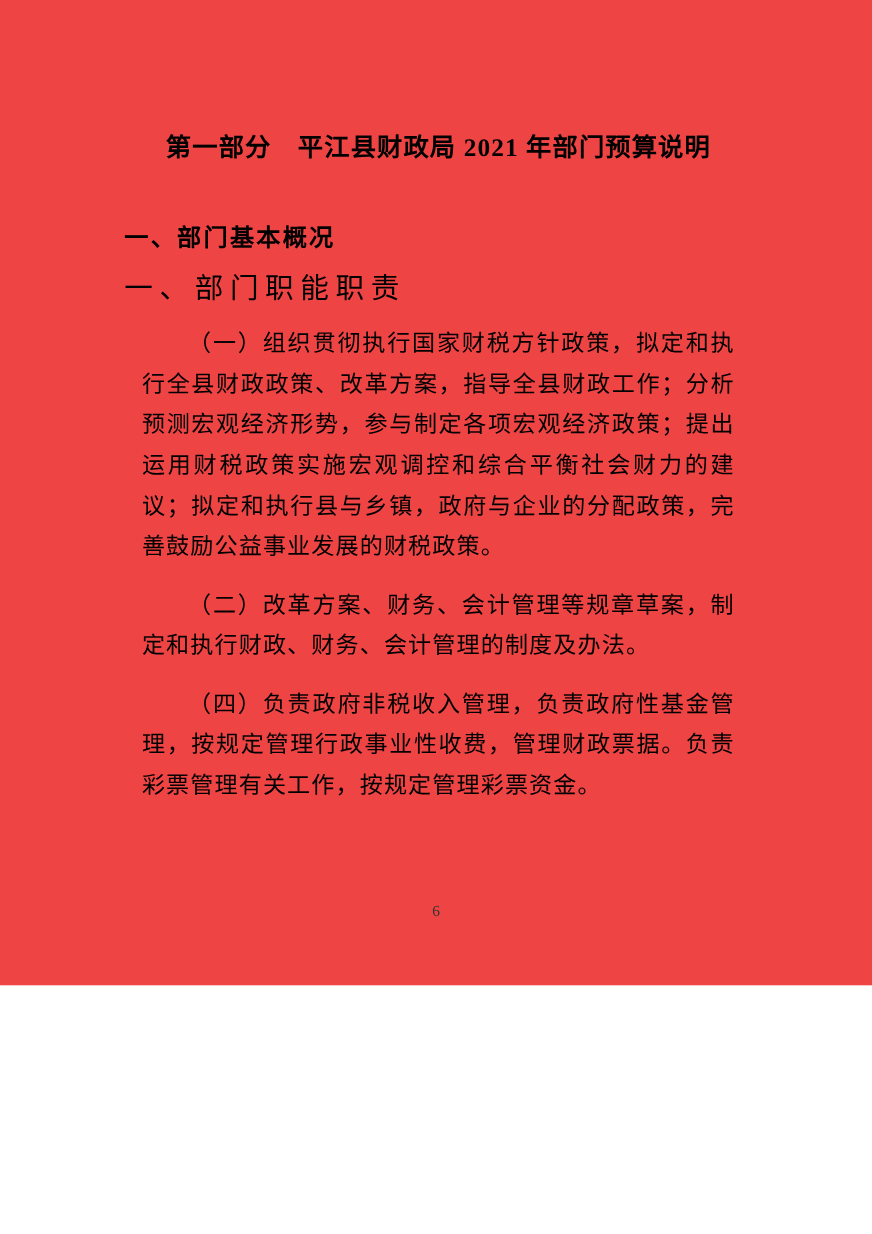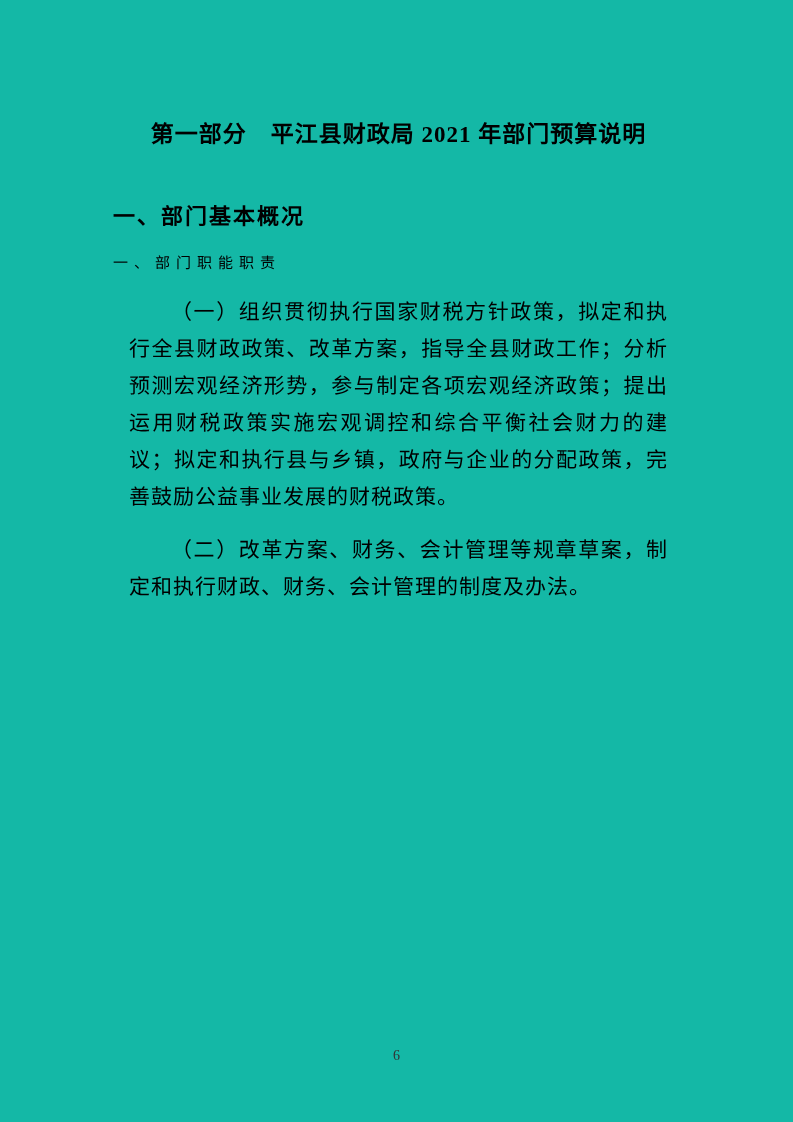--- a/index.html
+++ b/index.html
@@ -3,22 +3,22 @@
 <meta charset="utf-8">
 <style>
   html, body {
     margin: 0;
     padding: 0;
     background: #ffffff;
   }
   .page {
     position: relative;
     width: 793px;
-    height: 1122px;
-    background: #14b8a6;
+    height: 896px;
+    background: #ef4444;
     color: #000000;
     font-family: "Liberation Serif", "DejaVu Serif", serif;
     box-sizing: border-box;
     overflow: hidden;
   }
   .content {
     position: absolute;
     left: 113px;
     right: 109px;
     top: 0;
@@ -35,21 +35,21 @@
   .section-heading {
     margin: 50px 0 0 0;
     font-size: 22px;
     line-height: 30px;
     font-weight: bold;
     letter-spacing: 2px;
     font-family: "Liberation Sans", "DejaVu Sans", sans-serif;
   }
   .sub-heading {
     margin: 16px 0 0 0;
-    font-size: 15px;
+    font-size: 26px;
     line-height: 30px;
     font-weight: normal;
     letter-spacing: 6px;
     font-family: "Liberation Serif", "DejaVu Serif", serif;
   }
   .body-text {
     margin-top: 6px;
     font-size: 21px;
     line-height: 37px;
     letter-spacing: 1px;
@@ -79,17 +79,18 @@
   <div class="content">
     <h1 class="doc-title">第一部分　平江县财政局 2021 年部门预算说明</h1>
 
     <h2 class="section-heading">一、部门基本概况</h2>
 
     <h3 class="sub-heading">一、部门职能职责</h3>
 
     <div class="body-text">
       <p>（一）组织贯彻执行国家财税方针政策，拟定和执行全县财政政策、改革方案，指导全县财政工作；分析预测宏观经济形势，参与制定各项宏观经济政策；提出运用财税政策实施宏观调控和综合平衡社会财力的建议；拟定和执行县与乡镇，政府与企业的分配政策，完善鼓励公益事业发展的财税政策。</p>
       <p>（二）改革方案、财务、会计管理等规章草案，制定和执行财政、财务、会计管理的制度及办法。</p>
+      <p>（四）负责政府非税收入管理，负责政府性基金管理，按规定管理行政事业性收费，管理财政票据。负责彩票管理有关工作，按规定管理彩票资金。</p>
     </div>
   </div>
 
   <div class="page-number">6</div>
 </div>
 
 </body></html>

